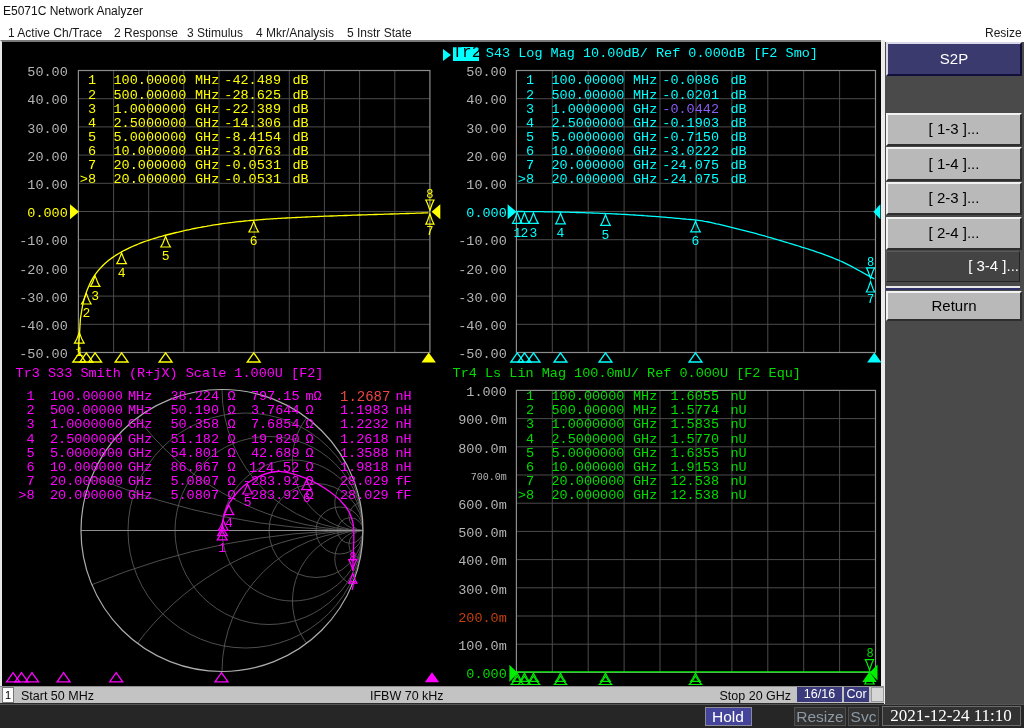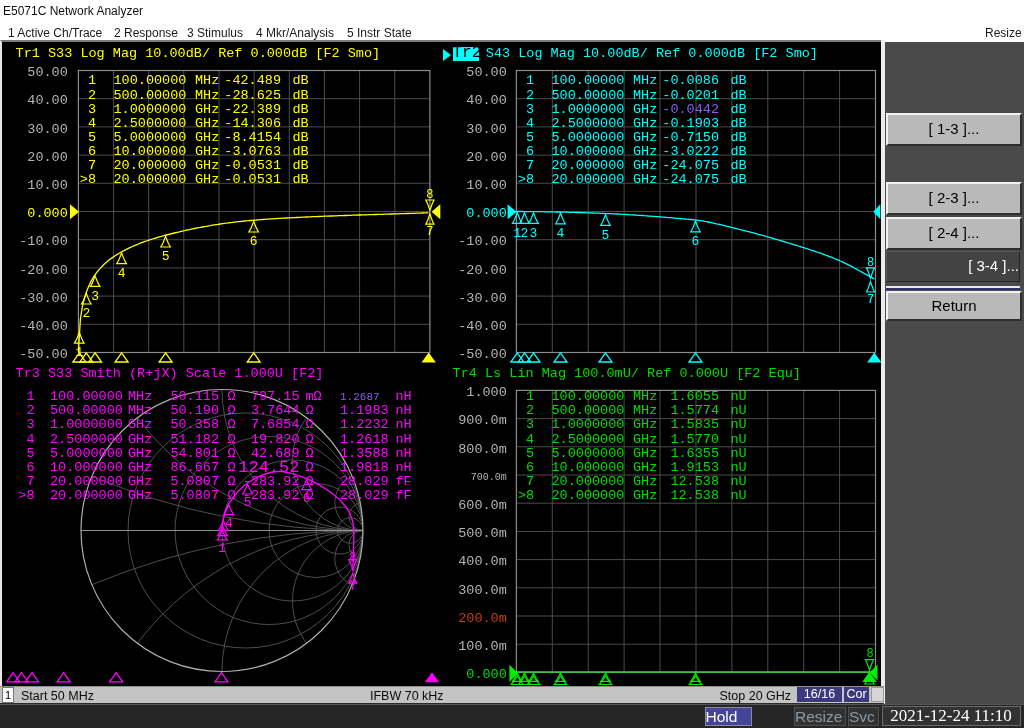--- a/index.html
+++ b/index.html
@@ -1,34 +1,36 @@
 <!DOCTYPE html>
 <html><head><meta charset="utf-8"><style>
 * {margin:0;padding:0}
 body {width:1024px;height:728px;overflow:hidden}
 #page {position:relative;width:1024px;height:728px;background:#fff;font-family:'Liberation Sans',sans-serif}
 .m {position:absolute;font-family:'Liberation Mono',monospace;line-height:14.1px;white-space:pre}
 .m.r {text-align:right}
 .mb {position:absolute;top:25.5px;font-size:12px;color:#1a1a1a}
 .sb {position:absolute;font-size:12.5px;color:#0a0a0a;font-family:'Liberation Sans',sans-serif}
-.bb {position:absolute;top:706.5px;height:19px;font:15.5px 'Liberation Sans',sans-serif;text-align:left;line-height:18px;box-sizing:border-box}
+.bb {position:absolute;top:706.5px;height:19px;font:15.5px 'Liberation Sans',sans-serif;text-align:center;line-height:18px;box-sizing:border-box}
 </style></head><body>
 <div id="page">
 <div style="position:absolute;left:3px;top:4px;font-size:12px;color:#111">E5071C Network Analyzer</div>
 <span class="mb" style="left:8px">1 Active Ch/Trace</span>
 <span class="mb" style="left:114px">2 Response</span>
 <span class="mb" style="left:187px">3 Stimulus</span>
 <span class="mb" style="left:256px">4 Mkr/Analysis</span>
 <span class="mb" style="left:347px">5 Instr State</span>
 <span class="mb" style="left:985px">Resize</span>
 <div style="position:absolute;left:0;top:40px;width:881px;height:646px;background:#000;border-top:2px solid #7a7a7a;border-left:2px solid #e8e8e8;box-sizing:border-box"></div>
 <div style="position:absolute;left:881px;top:40px;width:143px;height:664px;background:#4a4a4a">
 <div style="position:absolute;left:0;top:0;width:4px;height:664px;background:#ececec"></div>
 <div style="position:absolute;left:4px;top:0;width:139px;height:2px;background:#ffffff"></div>
+<div style="position:absolute;left:5px;top:2px;width:132px;height:30px;background:#3a3a6e;color:#fff;border-top:2px solid #d8d8e8;border-left:2px solid #d8d8e8;border-bottom:2px solid #10103a;border-right:2px solid #10103a;font-size:15px;text-align:center;line-height:29px;font-family:'Liberation Sans',sans-serif">S2P</div>
 <div style="position:absolute;left:5px;top:73px;width:132px;height:29px;background:#b9b9b9;color:#000;border-top:2px solid #f2f2f2;border-left:2px solid #f2f2f2;border-bottom:2px solid #2e2e2e;border-right:2px solid #2e2e2e;font-size:15px;text-align:center;line-height:28px;font-family:'Liberation Sans',sans-serif">[ 1-3 ]...</div>
+<div style="position:absolute;left:5px;top:107px;width:132px;height:30px;background:#b9b9b9;color:#000;border-top:2px solid #f2f2f2;border-left:2px solid #f2f2f2;border-bottom:2px solid #2e2e2e;border-right:2px solid #2e2e2e;font-size:15px;text-align:center;line-height:29px;font-family:'Liberation Sans',sans-serif">[ 1-4 ]...</div>
 <div style="position:absolute;left:5px;top:142px;width:132px;height:29px;background:#b9b9b9;color:#000;border-top:2px solid #f2f2f2;border-left:2px solid #f2f2f2;border-bottom:2px solid #2e2e2e;border-right:2px solid #2e2e2e;font-size:15px;text-align:center;line-height:28px;font-family:'Liberation Sans',sans-serif">[ 2-3 ]...</div>
 <div style="position:absolute;left:5px;top:176.5px;width:132px;height:29px;background:#b9b9b9;color:#000;border-top:2px solid #f2f2f2;border-left:2px solid #f2f2f2;border-bottom:2px solid #2e2e2e;border-right:2px solid #2e2e2e;font-size:15px;text-align:center;line-height:28px;font-family:'Liberation Sans',sans-serif">[ 2-4 ]...</div>
 <div style="position:absolute;left:5px;top:211px;width:132px;height:29px;background:#434343;color:#fff;border-top:1px solid #5a5a5a;border-left:1px solid #5a5a5a;border-bottom:1px solid #242424;border-right:1px solid #242424;font-size:15px;text-align:right;line-height:28px;font-family:'Liberation Sans',sans-serif">[ 3-4 ]...</div>
 <div style="position:absolute;left:5px;top:245.5px;width:134px;height:2px;background:#e8e8e8"></div>
 <div style="position:absolute;left:5px;top:247.5px;width:134px;height:2.5px;background:#32326a"></div>
 <div style="position:absolute;left:5px;top:251px;width:132px;height:26px;background:#b9b9b9;color:#000;border-top:2px solid #f2f2f2;border-left:2px solid #f2f2f2;border-bottom:2px solid #2e2e2e;border-right:2px solid #2e2e2e;font-size:15px;text-align:center;line-height:25px;font-family:'Liberation Sans',sans-serif">Return</div>
 </div>
 <svg width="884" height="648" viewBox="0 38 884 648" style="position:absolute;left:0;top:38px">
       <line x1="113.6" y1="70.5" x2="113.6" y2="352.5" stroke="#4c4c4c" stroke-width="1"></line>
 <line x1="78.4" y1="98.7" x2="429.9" y2="98.7" stroke="#4c4c4c" stroke-width="1"></line>
@@ -199,21 +201,20 @@
 <path d="M 116.2 672.6 L 109.7 681.8 L 122.7 681.8 Z" fill="none" stroke="#ff00ff" stroke-width="1.3"></path>
 <path d="M 221.5 672.6 L 215.0 681.8 L 228.0 681.8 Z" fill="none" stroke="#ff00ff" stroke-width="1.3"></path>
 <path d="M 432.0 672.3 L 424.8 682.3 L 439.2 682.3 Z" fill="#ff00ff"></path>
 <path d="M 869.5 671.6 L 862.3 682 L 876.7 682 Z" fill="#00ee00"></path>
 <path d="M 70 204.3 L 70 219.3 L 79 211.8 Z" fill="#ffff00"></path>
 <path d="M 440.3 204.3 L 440.3 219.3 L 431.6 211.8 Z" fill="#ffff00"></path>
 <path d="M 507.6 204.3 L 507.6 219.3 L 516.6 211.8 Z" fill="#00ffff"></path>
 <path d="M 880.3 204.3 L 880.3 219.3 L 873.4 211.8 Z" fill="#00ffff"></path>
 <path d="M 509.4 664.7 L 509.4 682 L 517.8 673.1 Z" fill="#00ee00"></path>
     </svg>
-<div class="m" style="left:15.6px;top:46.7px;color:#ffff00;font-size:13.5px">Tr1 S33 Log Mag 10.00dB/ Ref 0.000dB [F2 Smo]</div>
 <div class="m" style="left:485.8px;top:46.7px;color:#00ffff;font-size:13.5px">S43 Log Mag 10.00dB/ Ref 0.000dB [F2 Smo]</div>
 <div class="m" style="left:15.6px;top:366.6px;color:#ff00ff;font-size:13.5px">Tr3 S33 Smith (R+jX) Scale 1.000U [F2]</div>
 <div class="m" style="left:452.6px;top:366.6px;color:#00dc00;font-size:13.5px">Tr4 Ls Lin Mag 100.0mU/ Ref 0.000U [F2 Equ]</div>
 <div style="position:absolute;left:443px;top:49px;width:0;height:0;border-left:8px solid #00ffff;border-top:6px solid transparent;border-bottom:6px solid transparent"></div>
 <div class="m" style="left:452.5px;top:47.3px;width:26px;height:13.5px;line-height:13.5px;text-align:center;background:#00ffff;color:#000">Tr2</div>
 <div class="m r" style="left:-12.2px;top:66.2px;width:80px;color:#b4b4b4;font-size:13.5px">50.00</div>
 <div class="m r" style="left:-12.2px;top:94.4px;width:80px;color:#b4b4b4;font-size:13.5px">40.00</div>
 <div class="m r" style="left:-12.2px;top:122.6px;width:80px;color:#b4b4b4;font-size:13.5px">30.00</div>
 <div class="m r" style="left:-12.2px;top:150.8px;width:80px;color:#b4b4b4;font-size:13.5px">20.00</div>
 <div class="m r" style="left:-12.2px;top:179.0px;width:80px;color:#b4b4b4;font-size:13.5px">10.00</div>
@@ -361,25 +362,25 @@
 <div class="m r" style="left:639.0px;top:474.8px;width:80px;color:#00dc00;font-size:13.5px">12.538</div>
 <div class="m" style="left:730.5px;top:474.8px;color:#00dc00;font-size:13.5px">nU</div>
 <div class="m r" style="left:500.0px;top:488.9px;width:34px;color:#00dc00;font-size:13.5px">&gt;8</div>
 <div class="m" style="left:551.5px;top:488.9px;color:#00dc00;font-size:13.5px">20.000000</div>
 <div class="m" style="left:633.0px;top:488.9px;color:#00dc00;font-size:13.5px">GHz</div>
 <div class="m r" style="left:639.0px;top:488.9px;width:80px;color:#00dc00;font-size:13.5px">12.538</div>
 <div class="m" style="left:730.5px;top:488.9px;color:#00dc00;font-size:13.5px">nU</div>
 <div class="m r" style="left:0.5px;top:390.2px;width:34px;color:#ff00ff;font-size:13.5px">1</div>
 <div class="m" style="left:50px;top:390.2px;color:#ff00ff;font-size:13.5px">100.00000</div>
 <div class="m" style="left:128px;top:390.2px;color:#ff00ff;font-size:13.5px">MHz</div>
-<div class="m r" style="left:139px;top:390.2px;width:80px;color:#ff00ff;font-size:13.5px">50.115</div>
+<div class="m r" style="left:139px;top:390.2px;width:80px;color:#ff00ff;font-size:13.5px">38.224</div>
 <div class="m" style="left:227.5px;top:390.2px;color:#ff00ff;font-size:13.5px">Ω</div>
 <div class="m r" style="left:219.5px;top:390.2px;width:80px;color:#ff00ff;font-size:13.5px">797.15</div>
 <div class="m" style="left:305.5px;top:390.2px;color:#ff00ff;font-size:13.5px">mΩ</div>
-<div class="m" style="left:340px;top:390.2px;color:#8b5cf6;font-size:11px">1.2687</div>
+<div class="m" style="left:340px;top:390.2px;color:#ef4444;font-size:14px">1.2687</div>
 <div class="m" style="left:395.5px;top:390.2px;color:#ff00ff;font-size:13.5px">nH</div>
 <div class="m r" style="left:0.5px;top:404.3px;width:34px;color:#ff00ff;font-size:13.5px">2</div>
 <div class="m" style="left:50px;top:404.3px;color:#ff00ff;font-size:13.5px">500.00000</div>
 <div class="m" style="left:128px;top:404.3px;color:#ff00ff;font-size:13.5px">MHz</div>
 <div class="m r" style="left:139px;top:404.3px;width:80px;color:#ff00ff;font-size:13.5px">50.190</div>
 <div class="m" style="left:227.5px;top:404.3px;color:#ff00ff;font-size:13.5px">Ω</div>
 <div class="m r" style="left:219.5px;top:404.3px;width:80px;color:#ff00ff;font-size:13.5px">3.7644</div>
 <div class="m" style="left:305.5px;top:404.3px;color:#ff00ff;font-size:13.5px">Ω</div>
 <div class="m" style="left:340px;top:404.3px;color:#ff00ff;font-size:13.5px">1.1983</div>
 <div class="m" style="left:395.5px;top:404.3px;color:#ff00ff;font-size:13.5px">nH</div>
@@ -408,21 +409,21 @@
 <div class="m" style="left:227.5px;top:446.6px;color:#ff00ff;font-size:13.5px">Ω</div>
 <div class="m r" style="left:219.5px;top:446.6px;width:80px;color:#ff00ff;font-size:13.5px">42.689</div>
 <div class="m" style="left:305.5px;top:446.6px;color:#ff00ff;font-size:13.5px">Ω</div>
 <div class="m" style="left:340px;top:446.6px;color:#ff00ff;font-size:13.5px">1.3588</div>
 <div class="m" style="left:395.5px;top:446.6px;color:#ff00ff;font-size:13.5px">nH</div>
 <div class="m r" style="left:0.5px;top:460.7px;width:34px;color:#ff00ff;font-size:13.5px">6</div>
 <div class="m" style="left:50px;top:460.7px;color:#ff00ff;font-size:13.5px">10.000000</div>
 <div class="m" style="left:128px;top:460.7px;color:#ff00ff;font-size:13.5px">GHz</div>
 <div class="m r" style="left:139px;top:460.7px;width:80px;color:#ff00ff;font-size:13.5px">86.667</div>
 <div class="m" style="left:227.5px;top:460.7px;color:#ff00ff;font-size:13.5px">Ω</div>
-<div class="m r" style="left:219.5px;top:460.7px;width:80px;color:#ff00ff;font-size:17px">124.52</div>
+<div class="m r" style="left:219.5px;top:460.7px;width:80px;color:#ff00ff;font-size:14px">124.52</div>
 <div class="m" style="left:305.5px;top:460.7px;color:#ff00ff;font-size:13.5px">Ω</div>
 <div class="m" style="left:340px;top:460.7px;color:#ff00ff;font-size:13.5px">1.9818</div>
 <div class="m" style="left:395.5px;top:460.7px;color:#ff00ff;font-size:13.5px">nH</div>
 <div class="m r" style="left:0.5px;top:474.8px;width:34px;color:#ff00ff;font-size:13.5px">7</div>
 <div class="m" style="left:50px;top:474.8px;color:#ff00ff;font-size:13.5px">20.000000</div>
 <div class="m" style="left:128px;top:474.8px;color:#ff00ff;font-size:13.5px">GHz</div>
 <div class="m r" style="left:139px;top:474.8px;width:80px;color:#ff00ff;font-size:13.5px">5.0807</div>
 <div class="m" style="left:227.5px;top:474.8px;color:#ff00ff;font-size:13.5px">Ω</div>
 <div class="m r" style="left:219.5px;top:474.8px;width:80px;color:#ff00ff;font-size:13.5px">-283.92</div>
 <div class="m" style="left:305.5px;top:474.8px;color:#ff00ff;font-size:13.5px">Ω</div>

